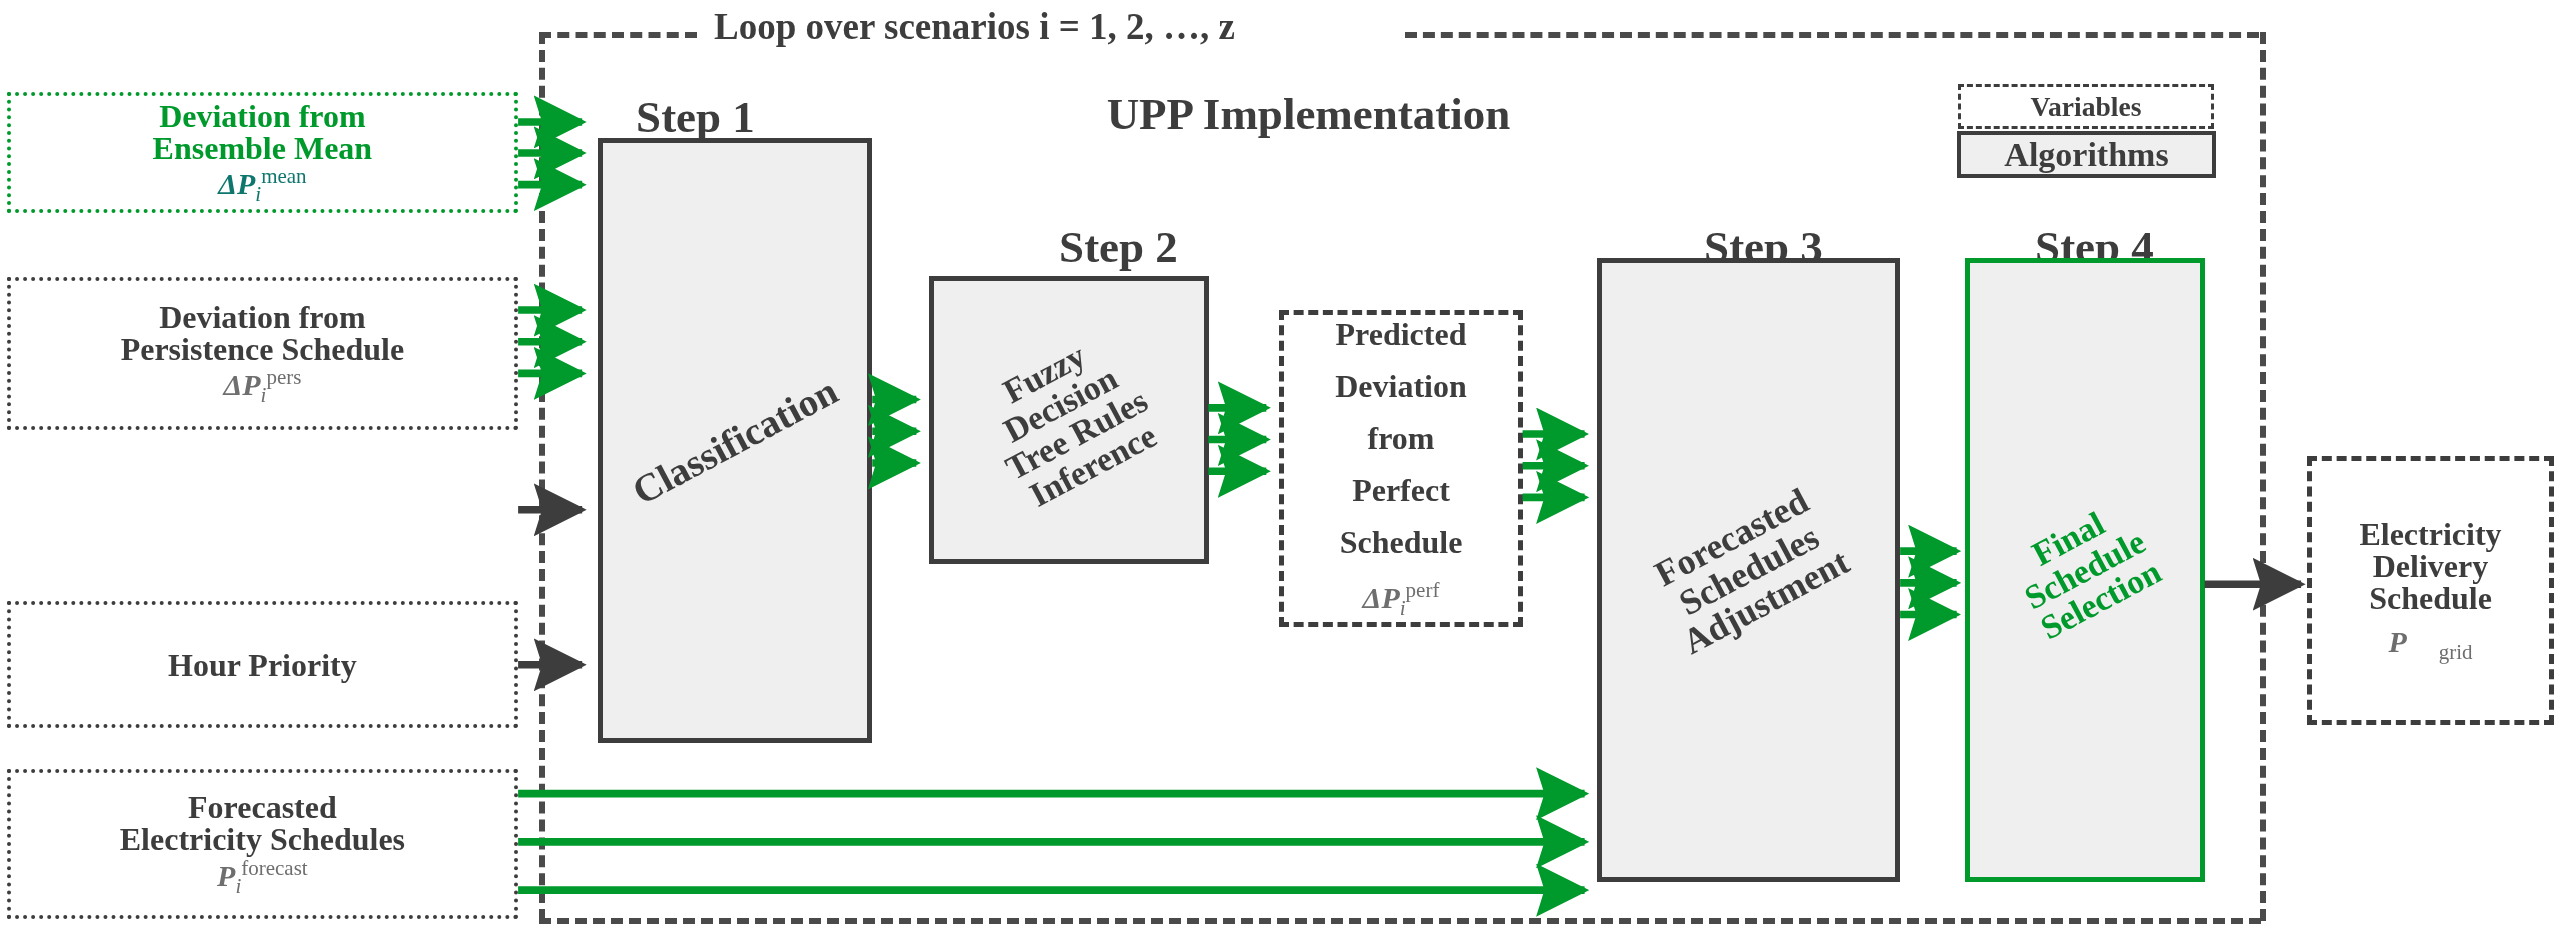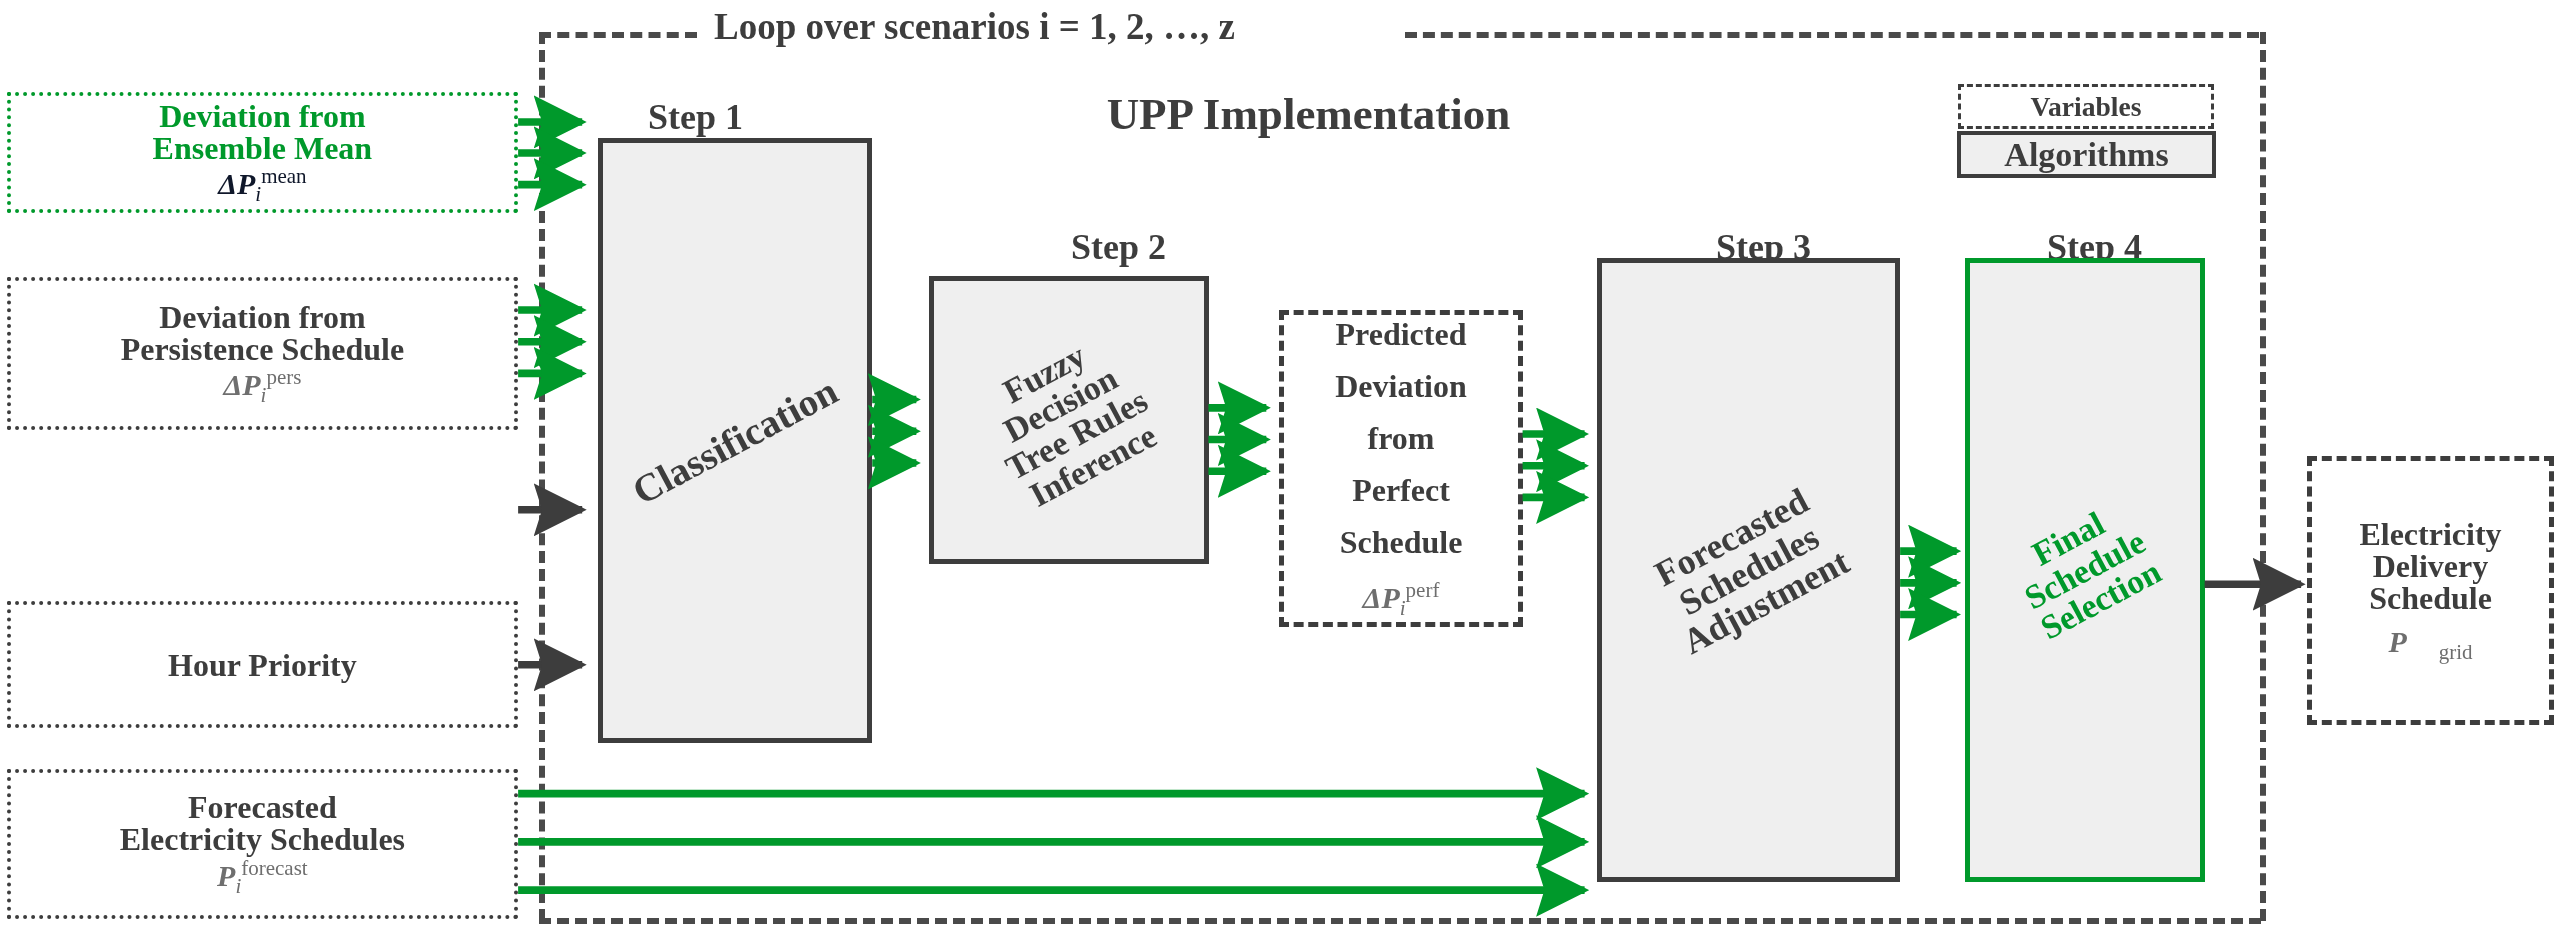--- a/index.html
+++ b/index.html
@@ -16,21 +16,21 @@
     background:transparent;
     color:#3d3d3d;
     font-weight:bold;
     line-height:1.0;
   }
   .var-box.green{border-color:#00992b;color:#00992b;}
   .var-box.dashed{border-style:dashed;}
 
   .var-title{font-size:32px;font-weight:bold;letter-spacing:0px;}
   .var-sym{font-size:30px;font-weight:bold;color:#6e6e6e;font-style:normal;margin-top:2.8px;}
-  .var-box.green .var-sym{color:#0f172a;}
+  .var-box.green .var-sym{color:#0f766e;}
   .sym-i{font-style:italic;font-weight:bold;}
   sup.sup{font-size:0.70em;font-weight:normal;vertical-align:super;font-style:normal;}
   sub.sub{font-size:0.70em;font-weight:normal;vertical-align:sub;font-style:italic;}
   sub.subr{font-size:0.70em;font-weight:normal;vertical-align:sub;font-style:normal;margin-left:32px;}
 
   
   .algo-box{
     border:5.5px solid #3d3d3d;
     background:#efefef;
   }
@@ -38,21 +38,21 @@
   .algo-label{
     position:absolute;left:50%;top:50%;
     transform:translate(-50%,-50%) rotate(-28deg);
     transform-origin:center center;
     white-space:nowrap;
     font-weight:bold;font-size:39px;color:#3d3d3d;line-height:1.02;
     text-align:center;
   }
   .algo-label.green{color:#00992b;}
 
-  .step-title{font-size:36px;font-weight:bold;color:#3d3d3d;white-space:nowrap;}
+  .step-title{font-size:45px;font-weight:bold;color:#3d3d3d;white-space:nowrap;}
   .big-title{font-size:45px;font-weight:bold;color:#3d3d3d;white-space:nowrap;}
   .loop-title{font-size:37px;font-weight:bold;color:#3d3d3d;white-space:nowrap;}
 
   
   .legend-var{border:3.4px dashed #3d3d3d;background:transparent;color:#3d3d3d;font-weight:bold;font-size:27.6px;}
   .legend-alg{border:4.1px solid #3d3d3d;background:#efefef;color:#3d3d3d;font-weight:bold;font-size:34px;}
 
   
   .loop-v{border-left:6.2px dashed #4a4a4a;}
   .loop-h{border-top:6.2px dashed #4a4a4a;}

